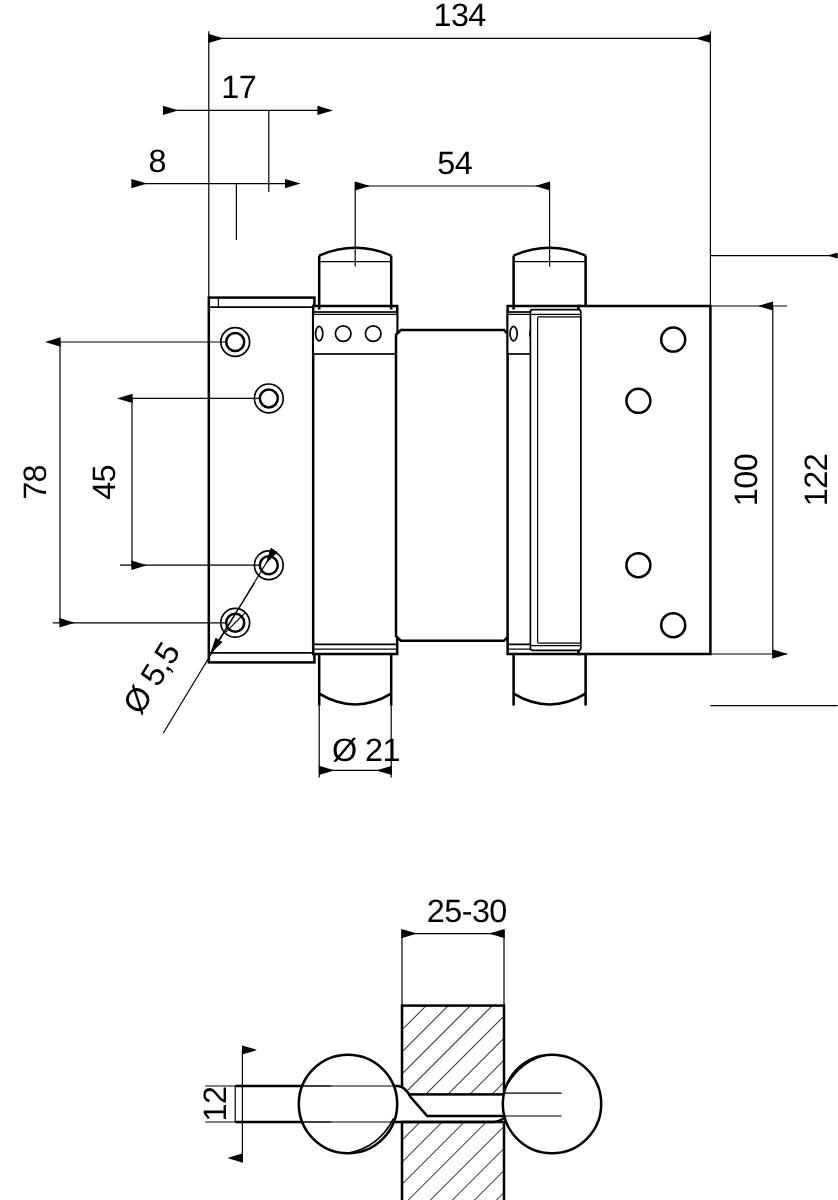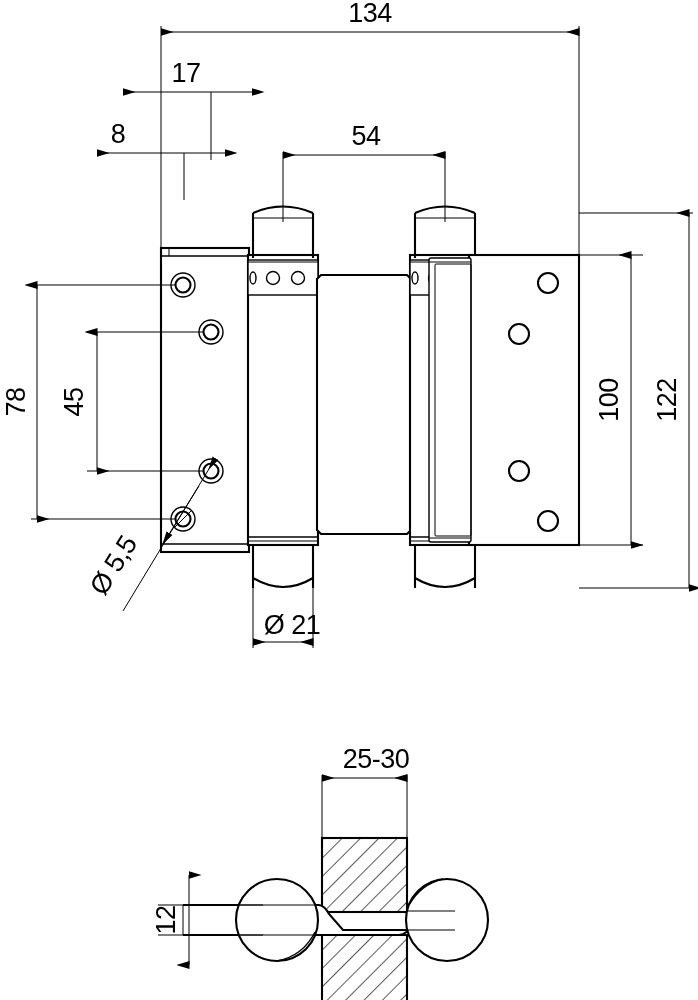--- a/index.html
+++ b/index.html
@@ -12,21 +12,21 @@
     width: 698px;
     height: 1000px;
     font-family: "Liberation Sans", sans-serif;
     color: #000000;
     overflow: hidden;
     position: relative;
   }
   #drawing-root {
     position: absolute;
     top: 0;
-    left: 3px;
+    left: 16px;
     width: 604px;
     height: 1000px;
   }
   svg.dwg {
     display: block;
     width: 698px;
     height: 1000px;
   }
   text {
     font-family: "Liberation Sans", sans-serif;

